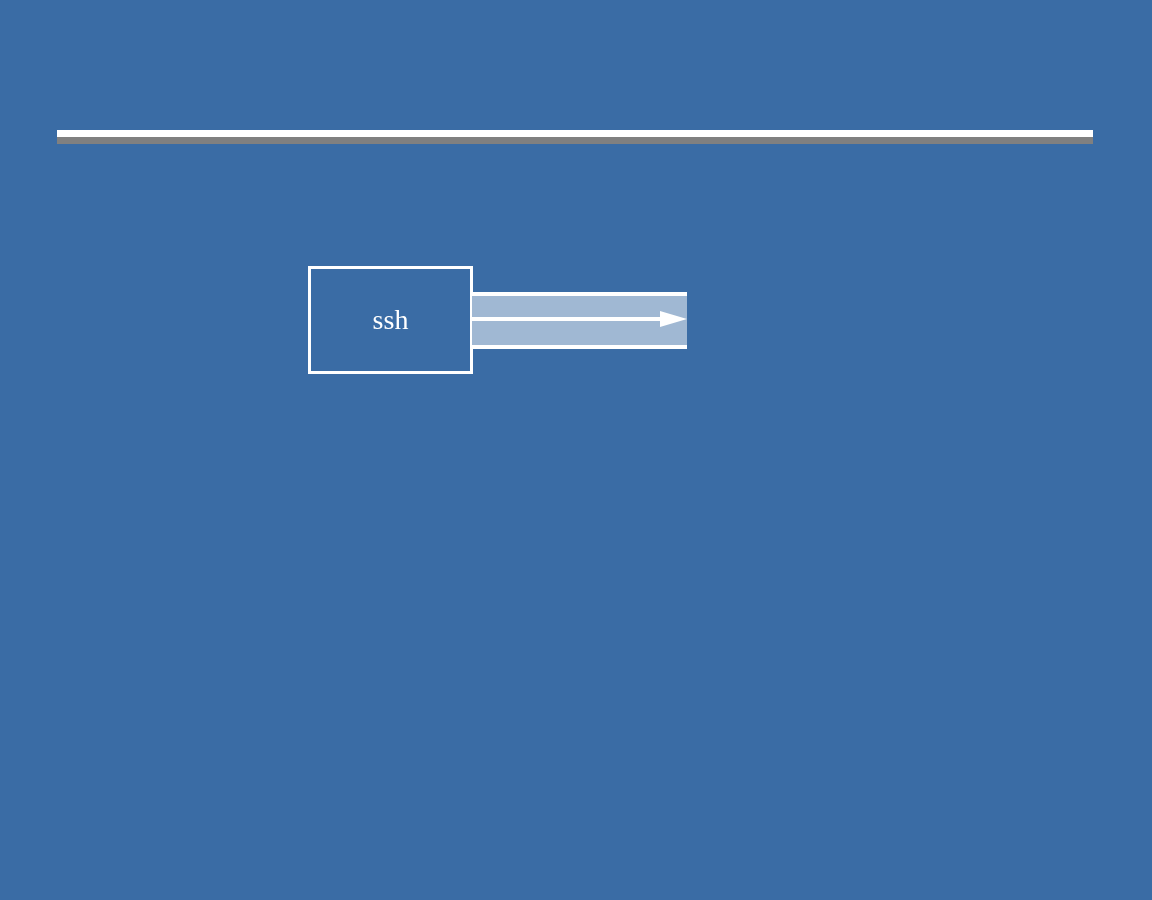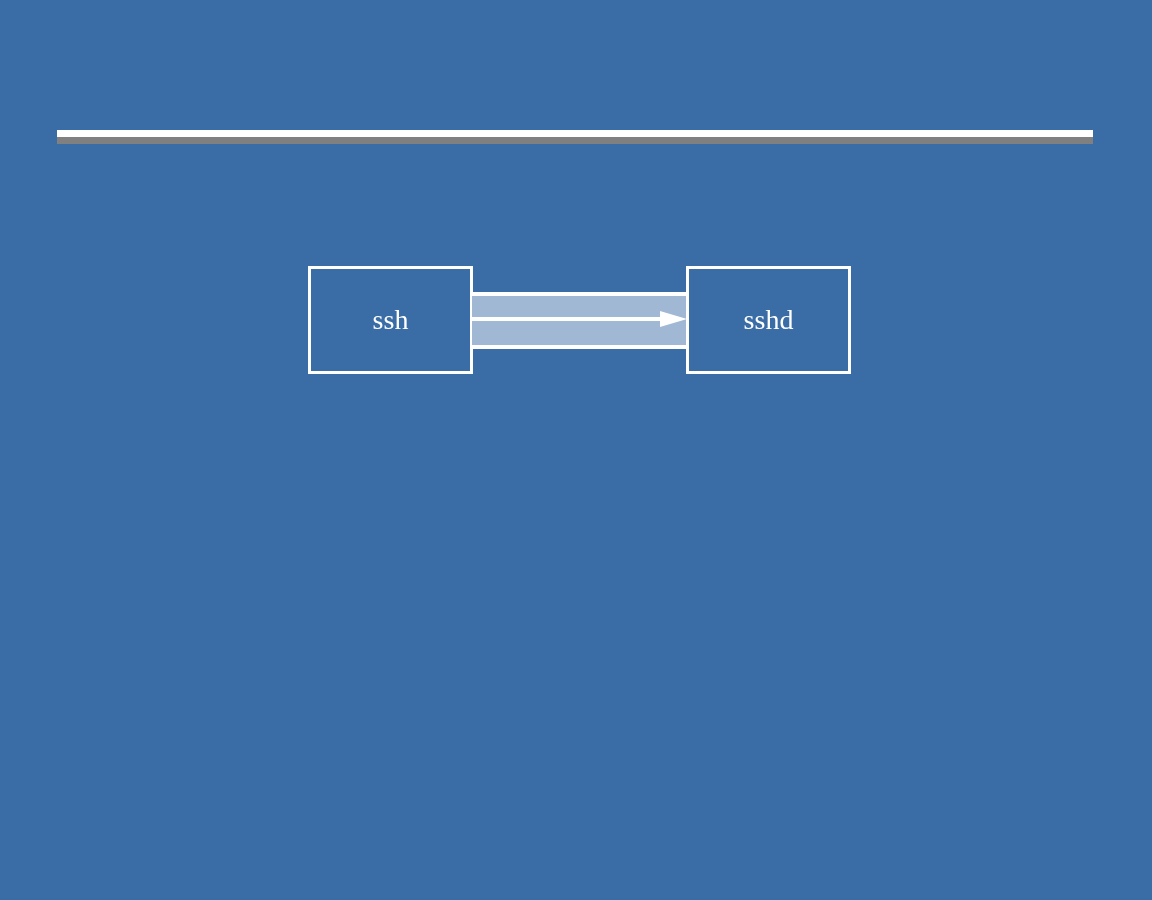--- a/index.html
+++ b/index.html
@@ -160,19 +160,16 @@
     </div>
 
     <div class="connector">
       <div class="band"></div>
       <div class="edge-line edge-top"></div>
       <div class="flow-line"></div>
       <div class="flow-arrowhead"></div>
       <div class="edge-line edge-bottom"></div>
     </div>
 
-    <div class="node-box" id="node-sshd">
-      <span class="node-label">sshd</span>
-    </div>
 
   </div>
 
 </div>
 
 </body></html>

